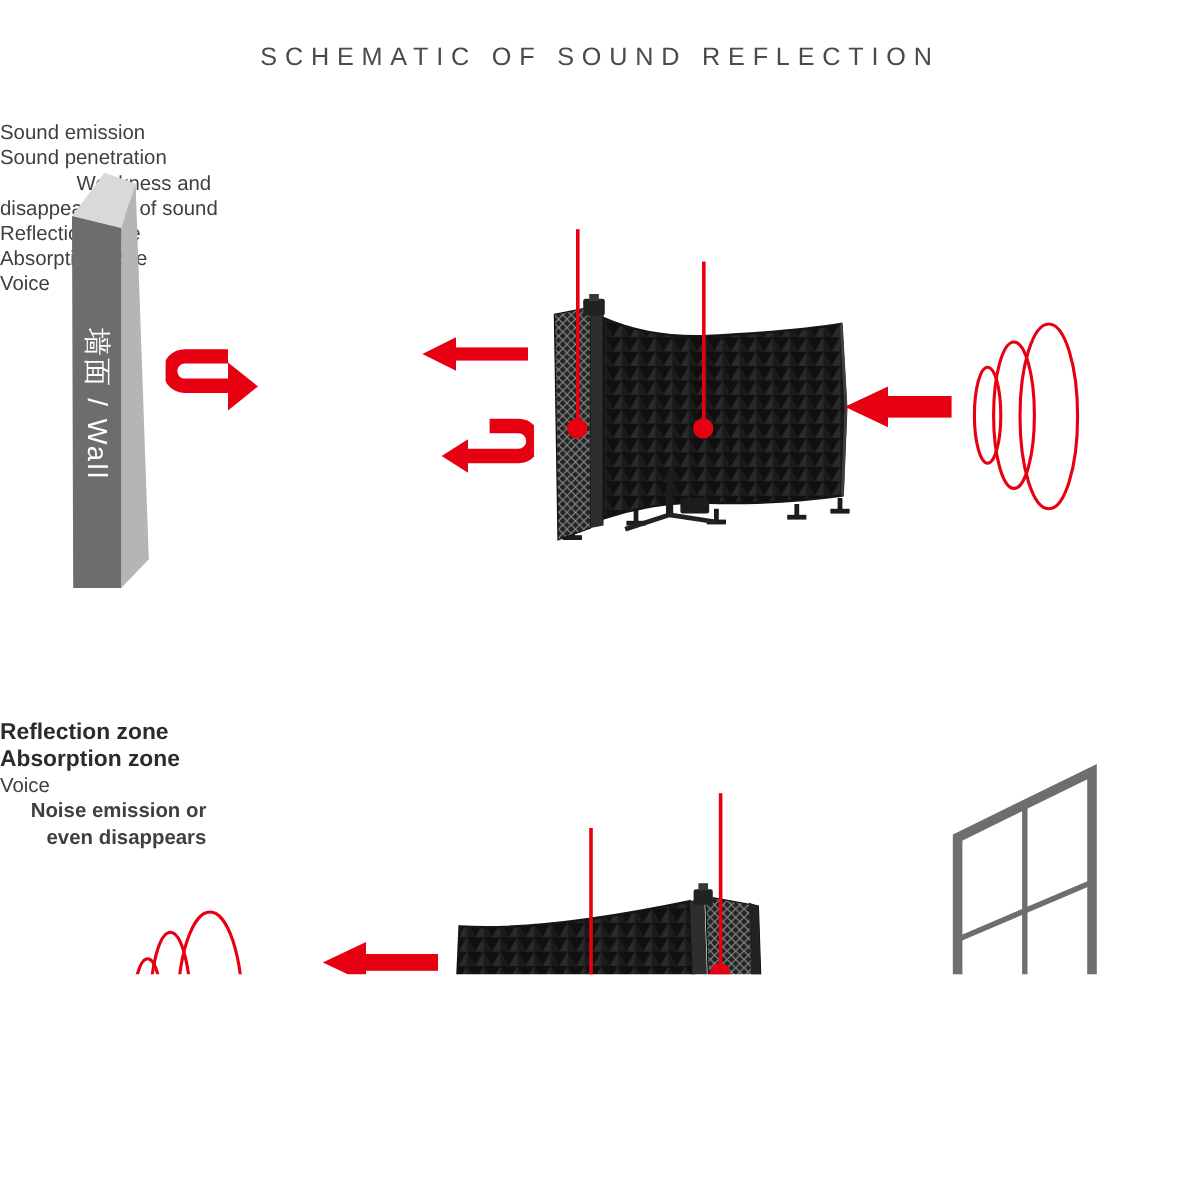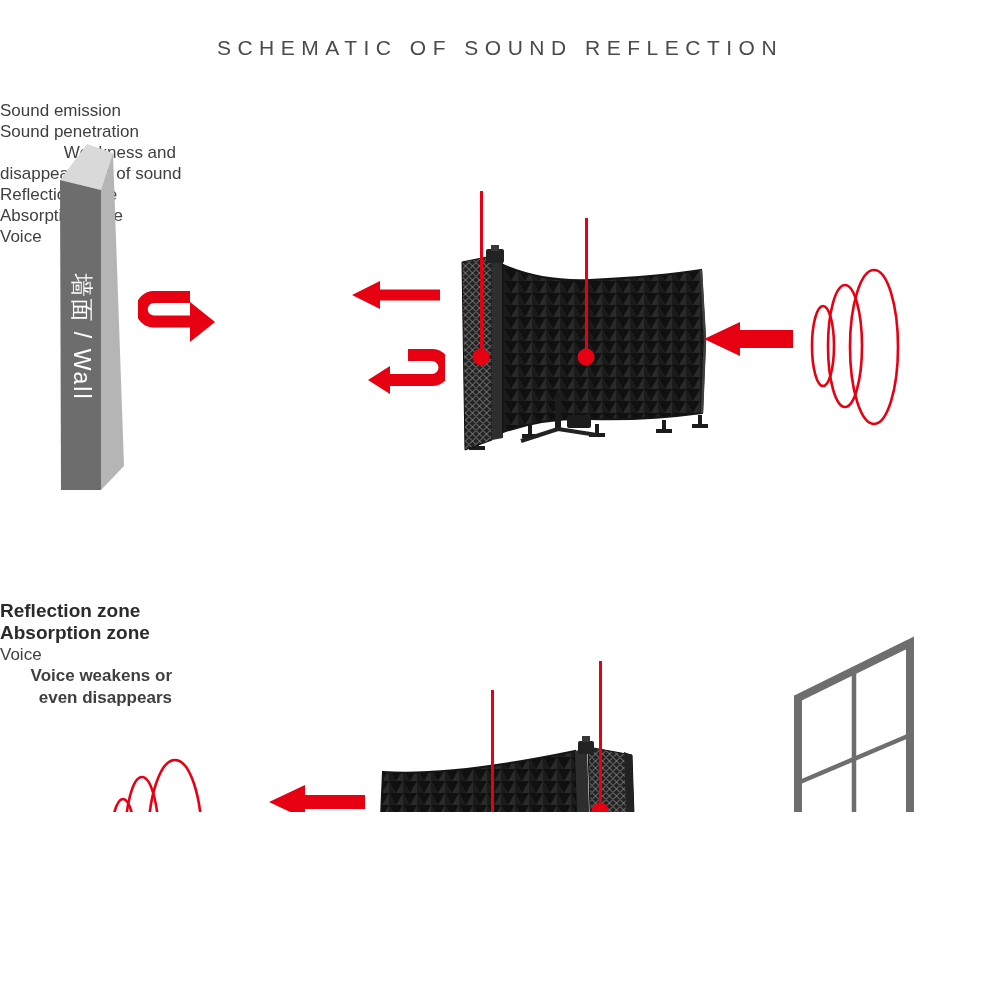--- a/index.html
+++ b/index.html
@@ -195,21 +195,21 @@
     </svg>
 
     <svg class="abs" style="left:105px;top:158px;" width="105" height="170" viewBox="0 0 105 170">
       <ellipse class="red-s" cx="18" cy="85" rx="12" ry="44" stroke-width="2.6"></ellipse>
       <ellipse class="red-s" cx="37" cy="84" rx="17" ry="65" stroke-width="2.6"></ellipse>
       <ellipse class="red-s" cx="70" cy="84" rx="27" ry="82" stroke-width="2.6"></ellipse>
     </svg>
     <div class="lbl" style="left:51px;top:256px;">Voice</div>
 
     <div class="lbl-semibold ta-r" style="left:196px;top:255px;width:172px;">
-      <span style="display:block;">Voice weakens or</span>
+      <span style="display:block;">Noise emission or</span>
       <span style="display:block;">even disappears</span>
     </div>
 
     <svg class="abs" style="left:648px;top:226px;" width="100" height="62" viewBox="0 0 100 62">
       <path class="red-s" d="M50 19 H18 A10.6 10.6 0 0 0 18 40 H58" stroke-width="11"></path>
       <polygon class="red-f" points="58,23 58,57 92,40"></polygon>
     </svg>
 
     <svg class="abs" style="left:760px;top:30px;" width="195" height="365" viewBox="0 0 195 365">
       <polygon class="win-frame" points="38,68 150,13 150,291 38,321"></polygon>

